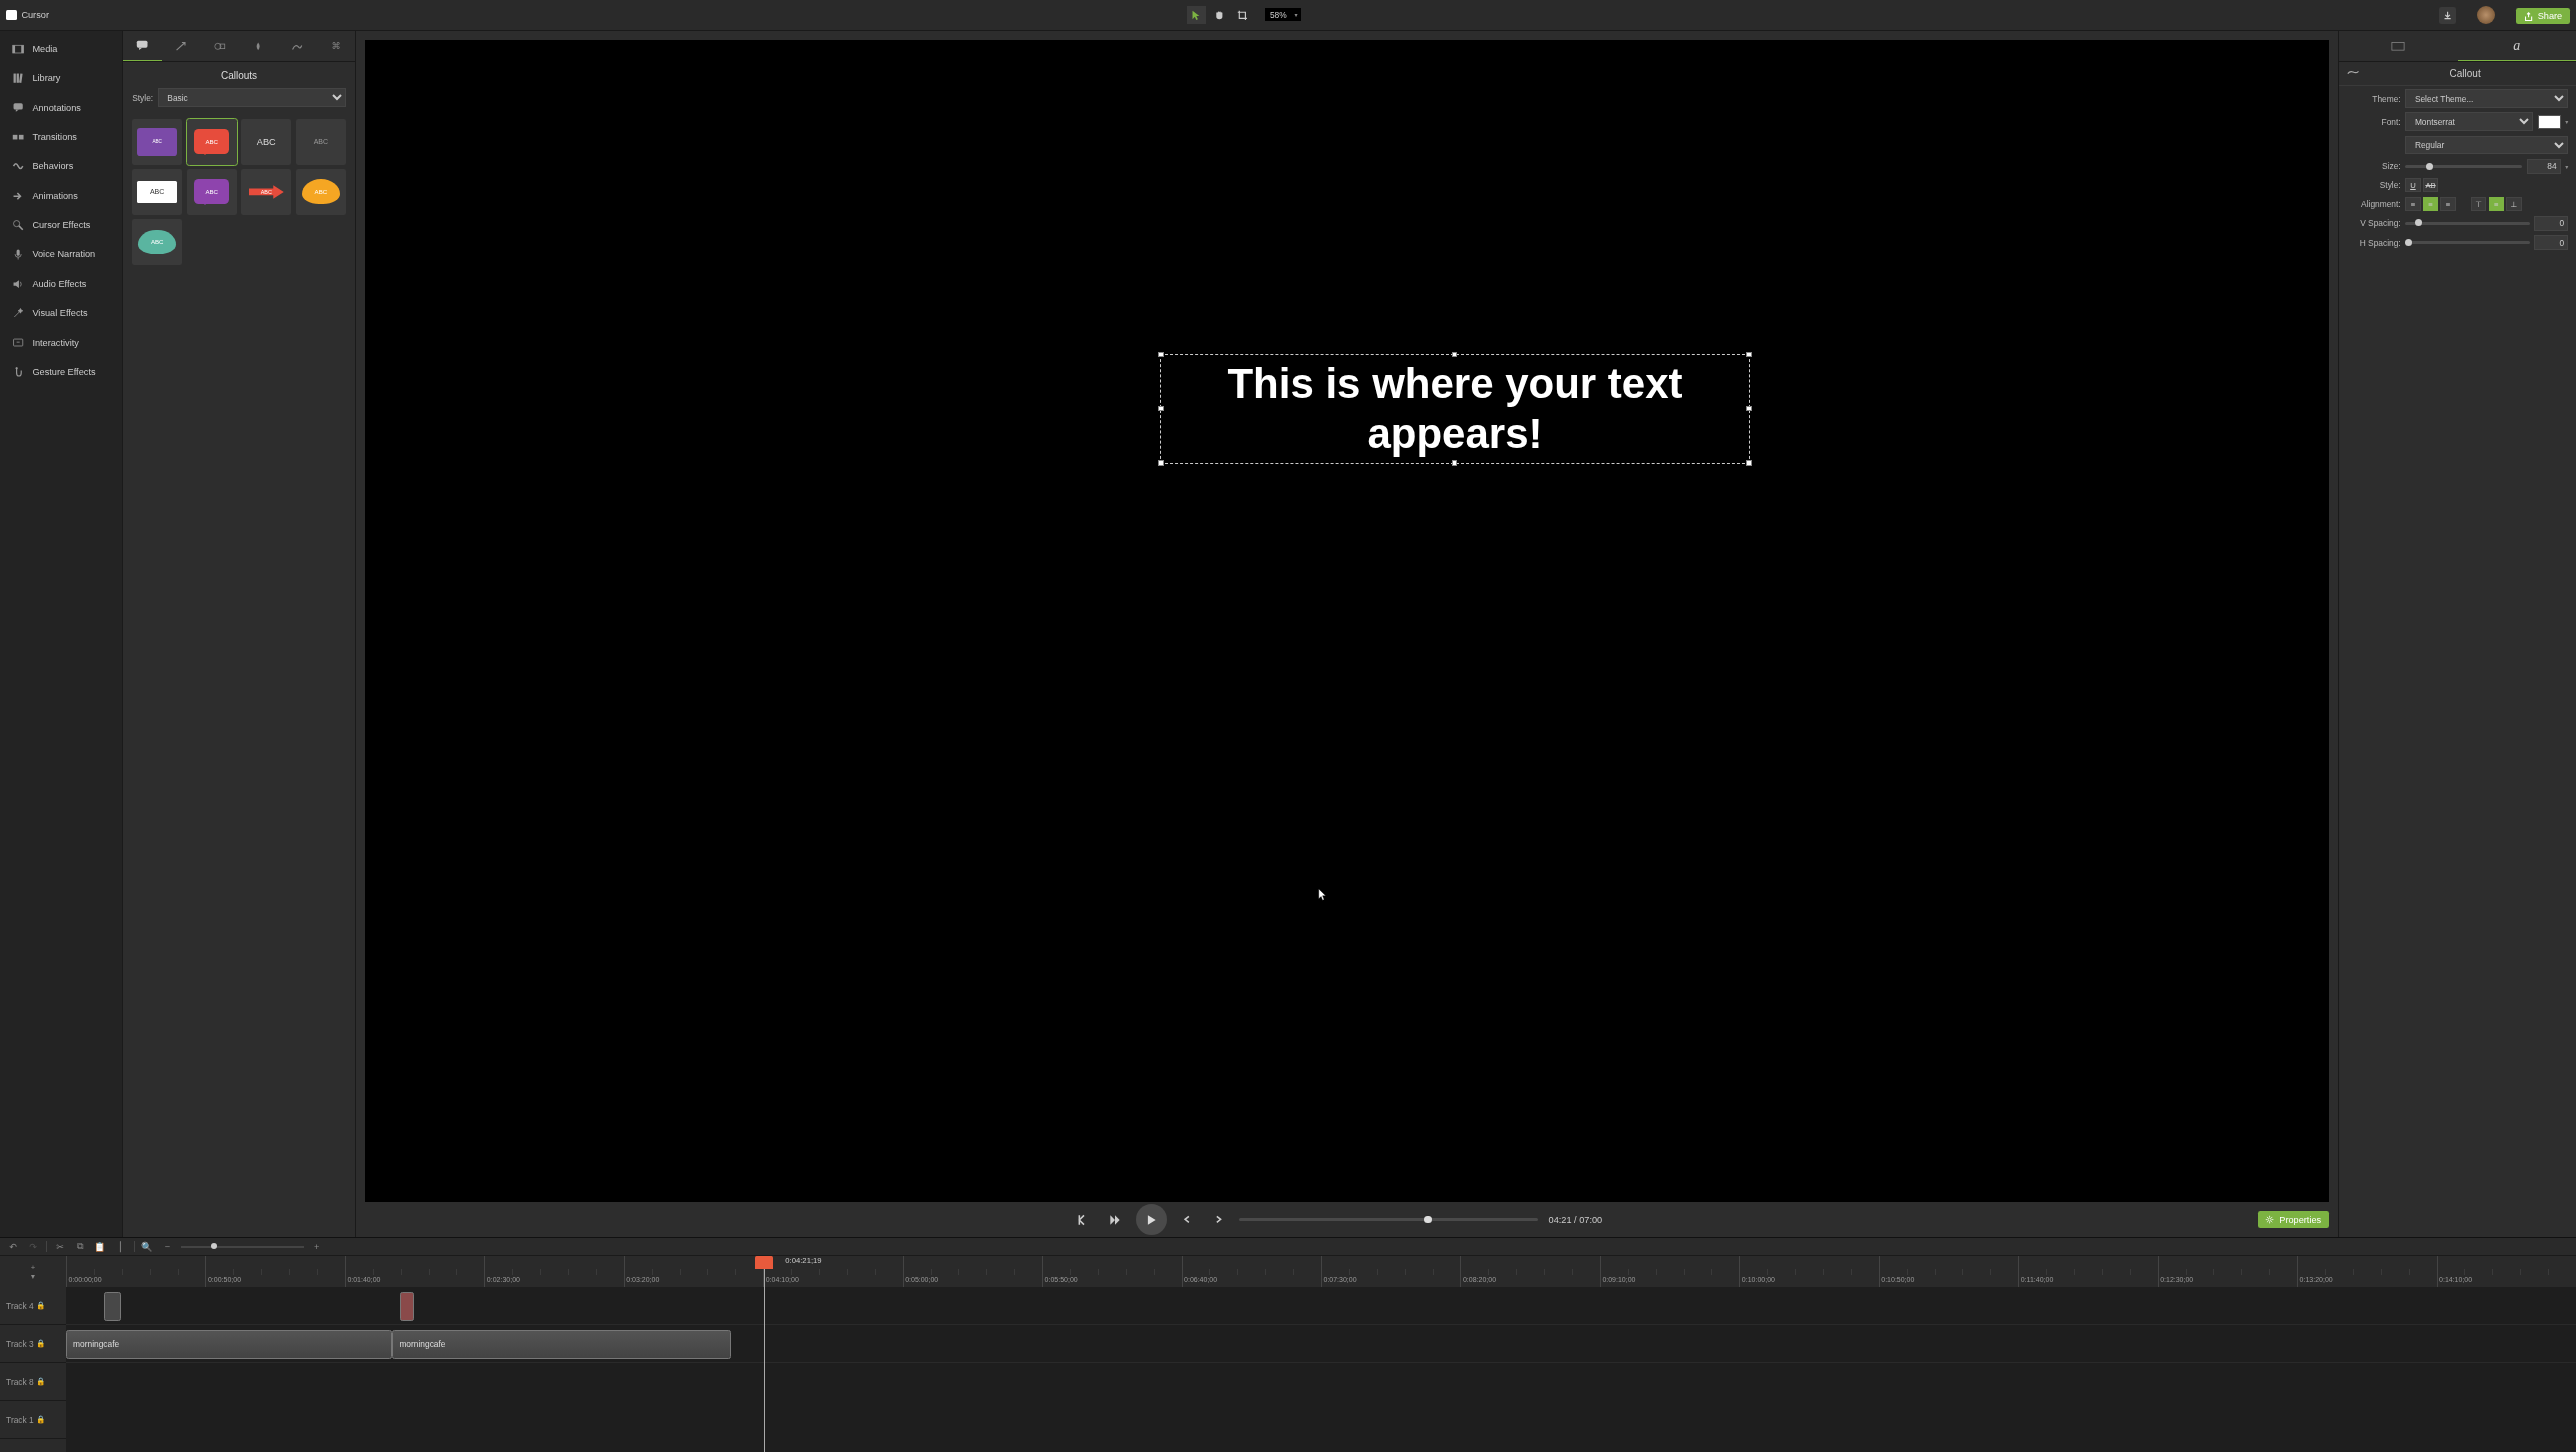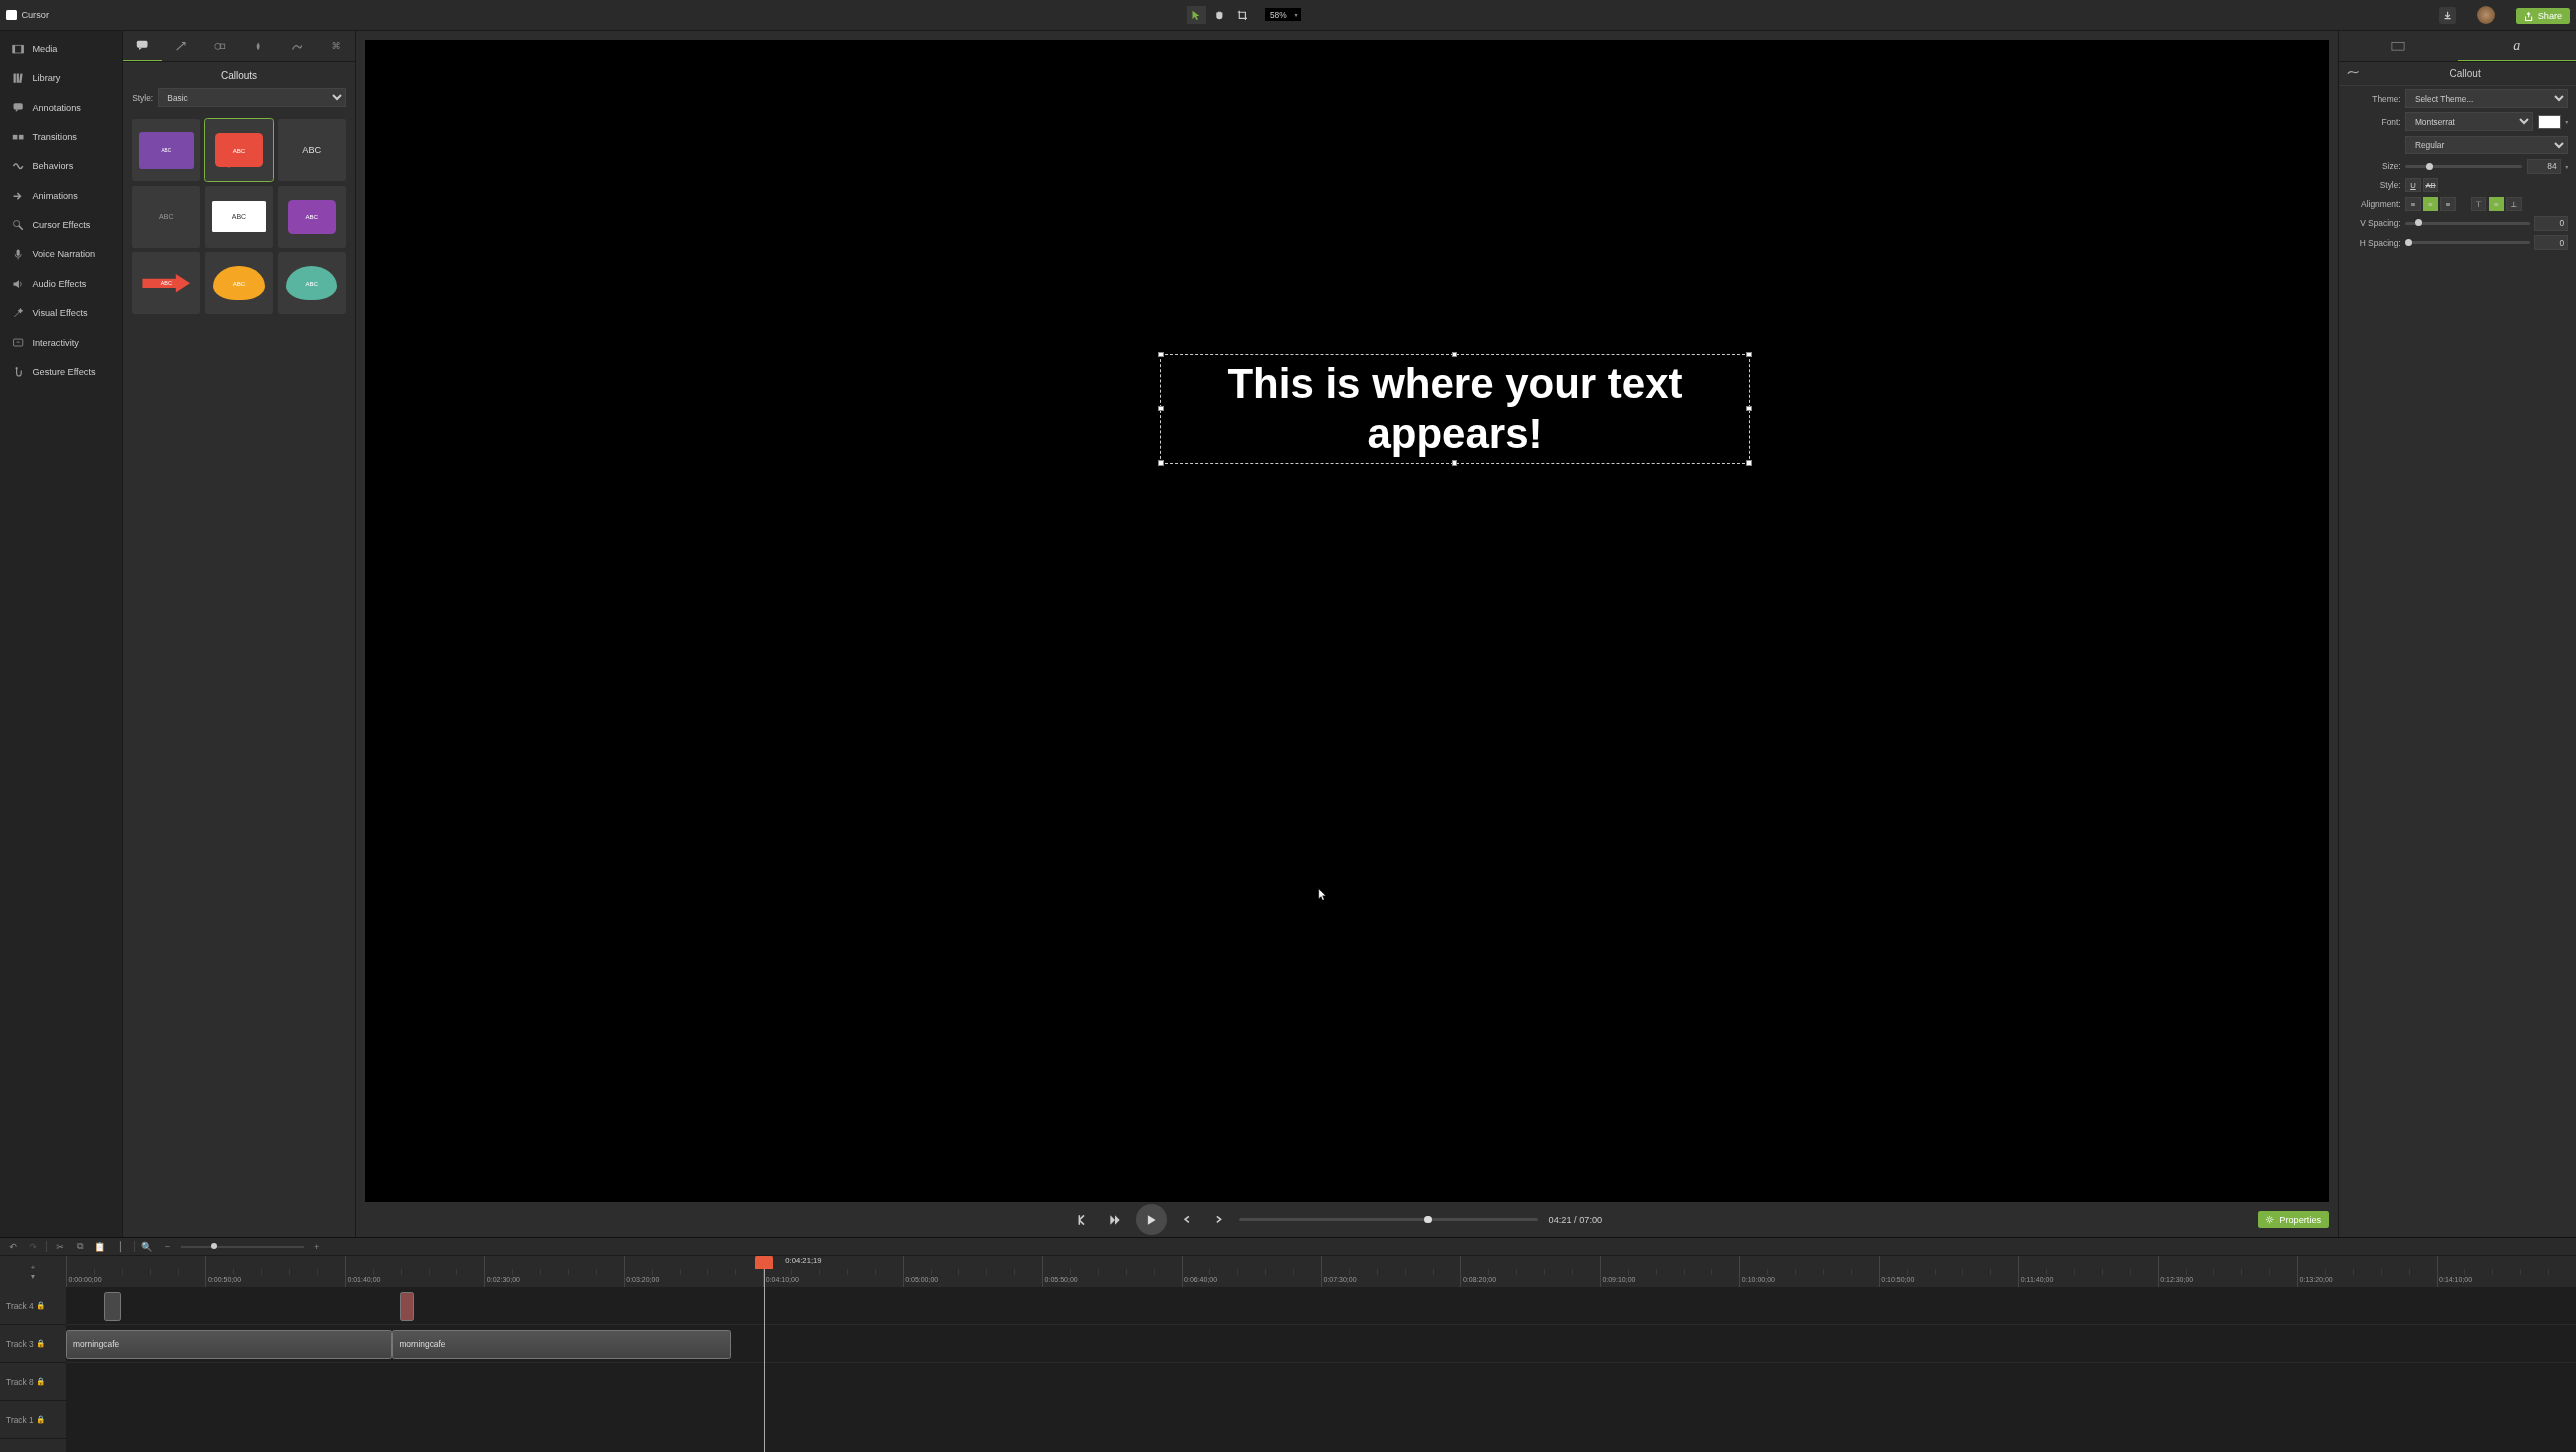--- a/index.html
+++ b/index.html
@@ -28,21 +28,21 @@
 .sb-icon { width:14px; height:14px; display:flex; align-items:center; justify-content:center; color:#999; }
 
 
 .callouts-panel { width:233px; background:#2d2d2d; border-right:0.8px solid #1a1a1a; display:flex; flex-direction:column; }
 .ct-tabs { display:flex; height:31px; border-bottom:0.8px solid #1a1a1a; }
 .ct-tab { flex:1; display:flex; align-items:center; justify-content:center; cursor:pointer; color:#888; }
 .ct-tab.active { border-bottom:1.5px solid #7cb342; color:#ccc; }
 .ct-title { text-align:center; padding:7.7px 0 4.6px; font-size:10px; color:#ddd; }
 .ct-style-row { display:flex; align-items:center; justify-content:center; gap:4.6px; padding:3.1px 9.2px 7.7px; }
 .ct-select { flex:1; background:#3a3a3a; color:#ccc; border:0.8px solid #444; padding:2.3px 4.6px; font-size:8.4px; }
-.ct-grid { display:grid; grid-template-columns:repeat(3,1fr); gap:4.6px; padding:4.6px 9.2px; }
+.ct-grid { display:grid; grid-template-columns:repeat(4,1fr); gap:4.6px; padding:4.6px 9.2px; }
 .ct-cell { aspect-ratio:1.1; background:#3a3a3a; border-radius:2.3px; display:flex; align-items:center; justify-content:center; cursor:pointer; font-size:7px; color:#fff; position:relative; overflow:hidden;}
 .shape-rrect { width:80%; height:60%; border-radius:3.1px; display:flex; align-items:center; justify-content:center; font-size:6.1px;}
 .shape-bubble { width:70%; height:55%; border-radius:4.6px; display:flex; align-items:center; justify-content:center; font-size:6.1px; position:relative;}
 .shape-bubble::after { content:''; position:absolute; bottom:-4.6px; left:20%; border:4.6px solid transparent; border-top-color:inherit;}
 .shape-cloud { width:75%; height:55%; border-radius:50% 50% 45% 45% / 60% 60% 40% 40%; display:flex; align-items:center; justify-content:center; font-size:6.1px; position:relative;}
 .shape-arrow { width:70%; height:30%; display:flex; align-items:center; justify-content:center; position:relative;}
 .shape-label { width:80%; height:50%; background:#fff; color:#333; display:flex; align-items:center; justify-content:center; font-size:7px; border-radius:1.5px;}
 
 
 .canvas-wrap { flex:1; display:flex; flex-direction:column; background:#2d2d2d; }

